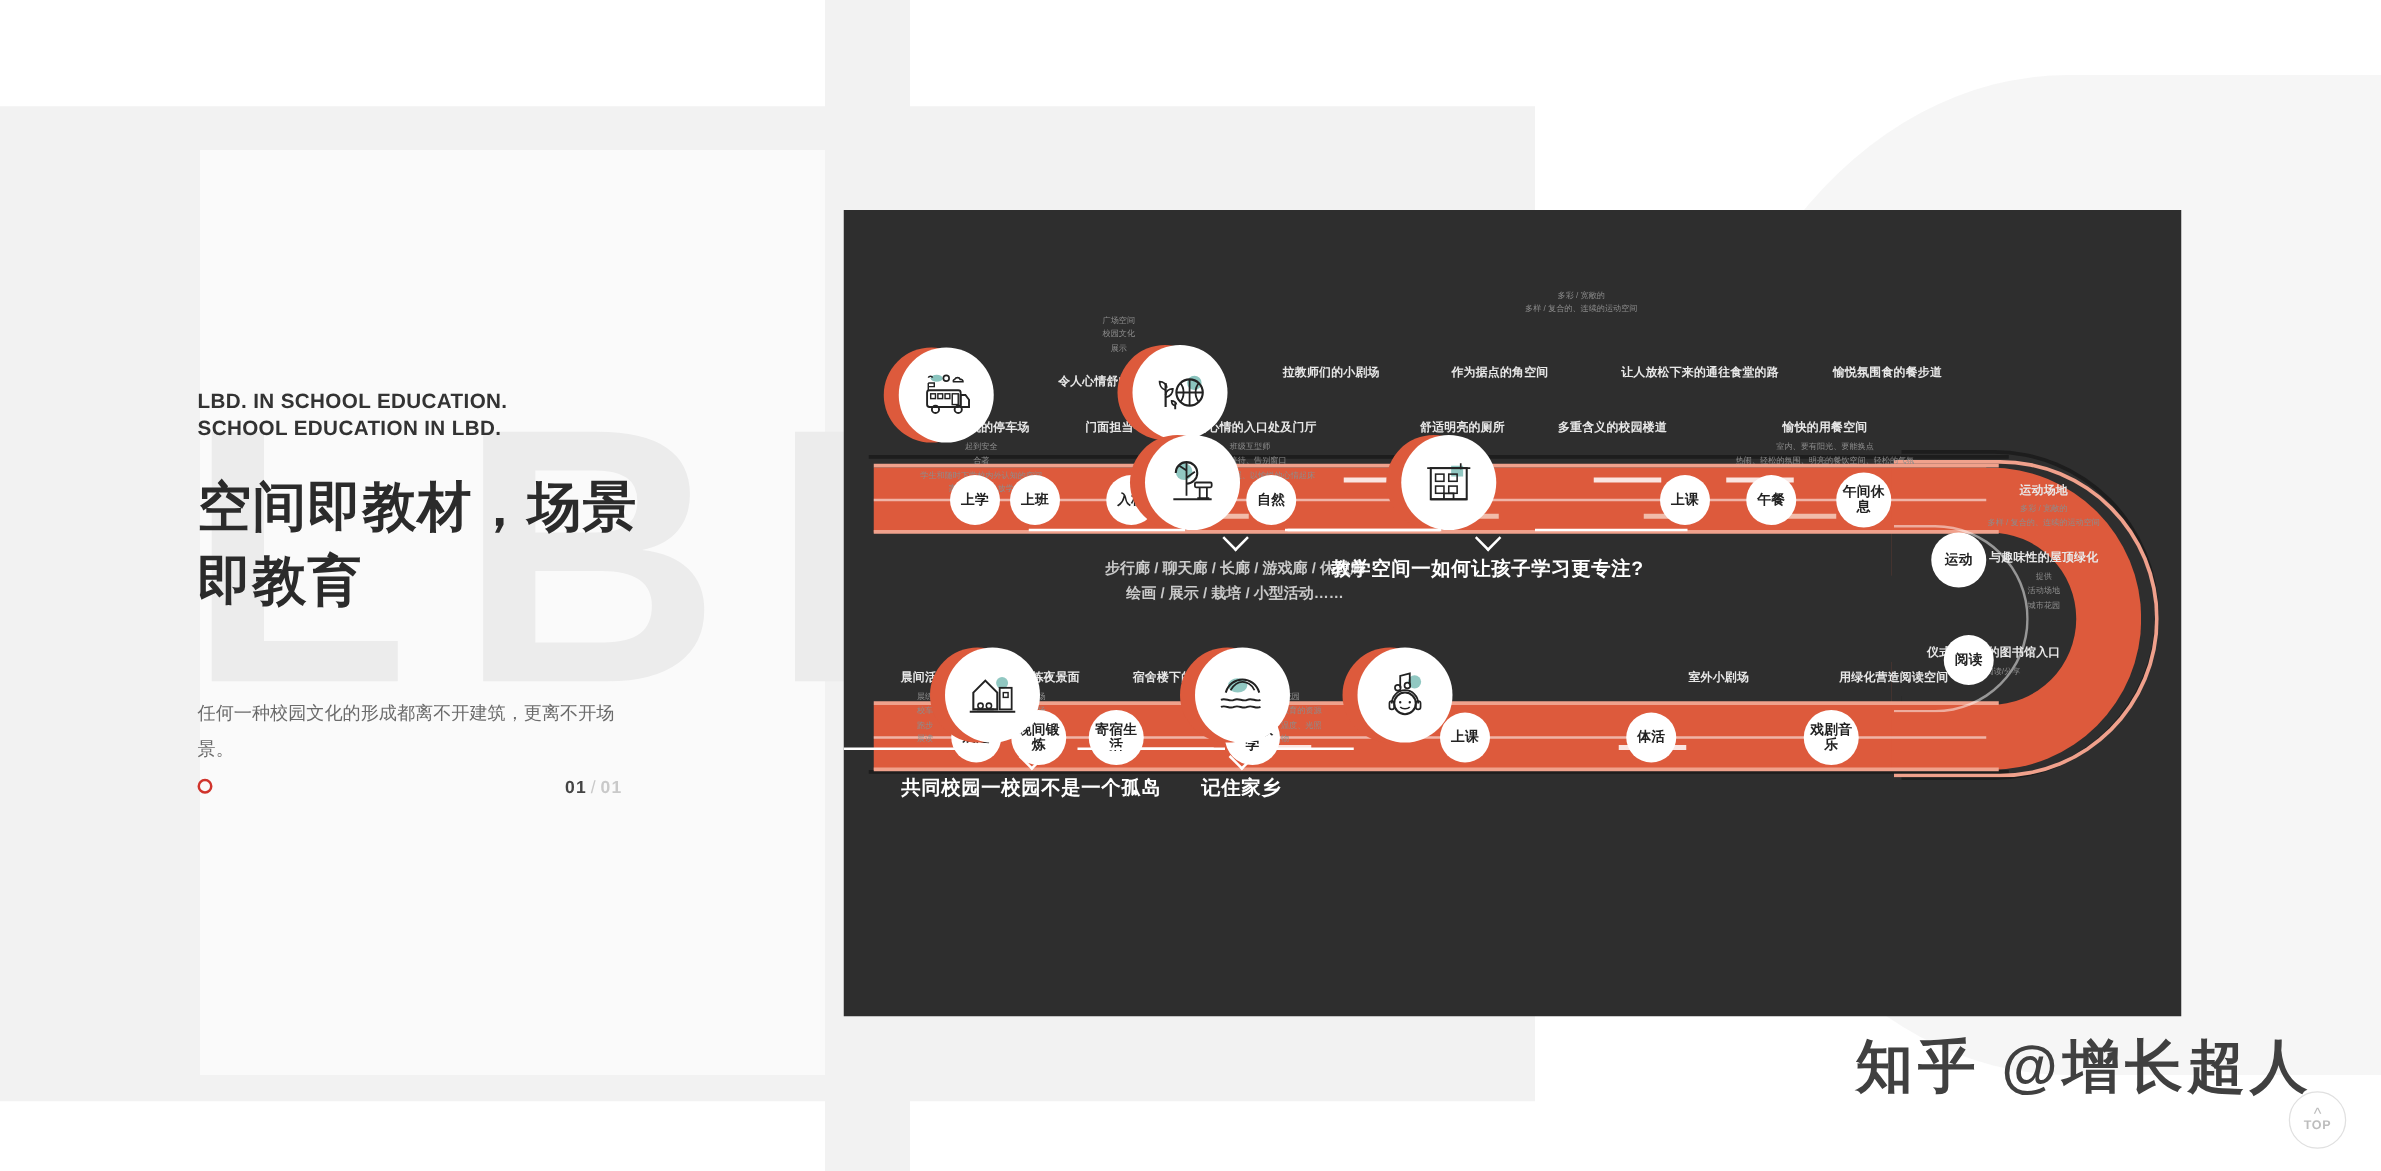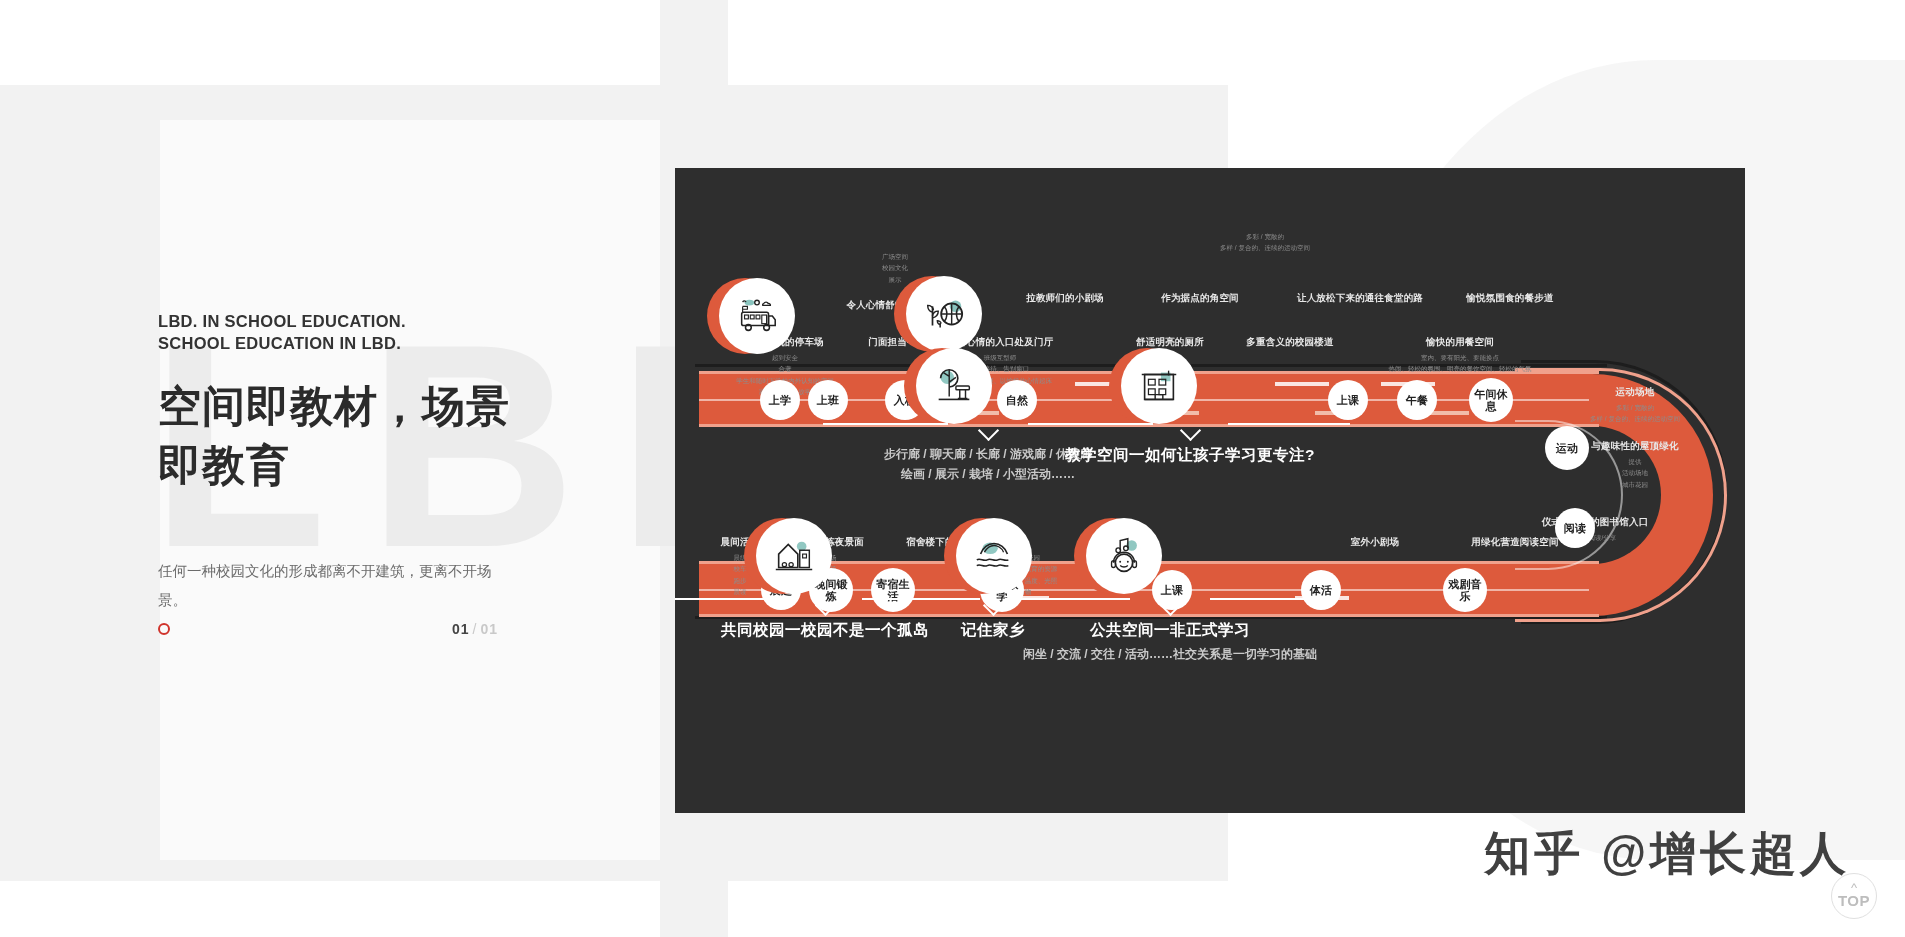--- a/index.html
+++ b/index.html
@@ -180,21 +180,21 @@
     font-size: 46px; font-weight: 700; color: #404040; letter-spacing: 4px;
     white-space: nowrap; user-select: none;
   }
   .top-btn {
     position: absolute; right: 28px; bottom: 18px; width: 46px; height: 46px;
     border-radius: 50%; border: 1px solid #e0e0e0; background: #fff; z-index: 10;
     display: flex; flex-direction: column; align-items: center; justify-content: center;
     color: #bdbdbd;
   }
   .top-btn .chev { font-size: 13px; line-height: 9px; }
-  .top-btn .lbl { font-size: 15px; font-weight: 700; letter-spacing: .5px; }
+  .top-btn .lbl { font-size: 10px; font-weight: 700; letter-spacing: .5px; }
 </style>
 </head>
 <body>
 
 <div id="page">
 
   <div class="bg-grey-left"></div>
   <div class="bg-grey-strip"></div>
   <div class="bg-white-card"></div>
   <div class="ghost-letters">LBD</div>
@@ -403,27 +403,20 @@
       <div class="h">教学空间一如何让孩子学习更专注?</div>
     </div>
 
     <div class="callout" style="left:228px; top:425px; width:180px;">
       <div class="bracket up" style="margin-bottom:8px">
           <span></span>
         </div>
       <div class="h">记住家乡</div>
     </div>
 
-    <div class="callout" style="left:330px; top:425px; width:330px;">
-      <div class="bracket up" style="margin-bottom:8px">
-          <span></span>
-        </div>
-      <div class="h">公共空间一非正式学习</div>
-      <div class="sub">闲坐 / 交流 / 交往 / 活动……社交关系是一切学习的基础</div>
-    </div>
 
     <div class="cap" style="left:160px; top:80px; width:120px;">
       <div class="d" style="white-space:pre-line">广场空间
 校园文化
 展示</div>
       <div class="t" style="margin-top:14px">令人心情舒畅的进校路</div>
     </div>
 
     <div class="cap" style="left:40px; top:168px; width:140px;">
       <div class="t">明亮生机的停车场</div>

